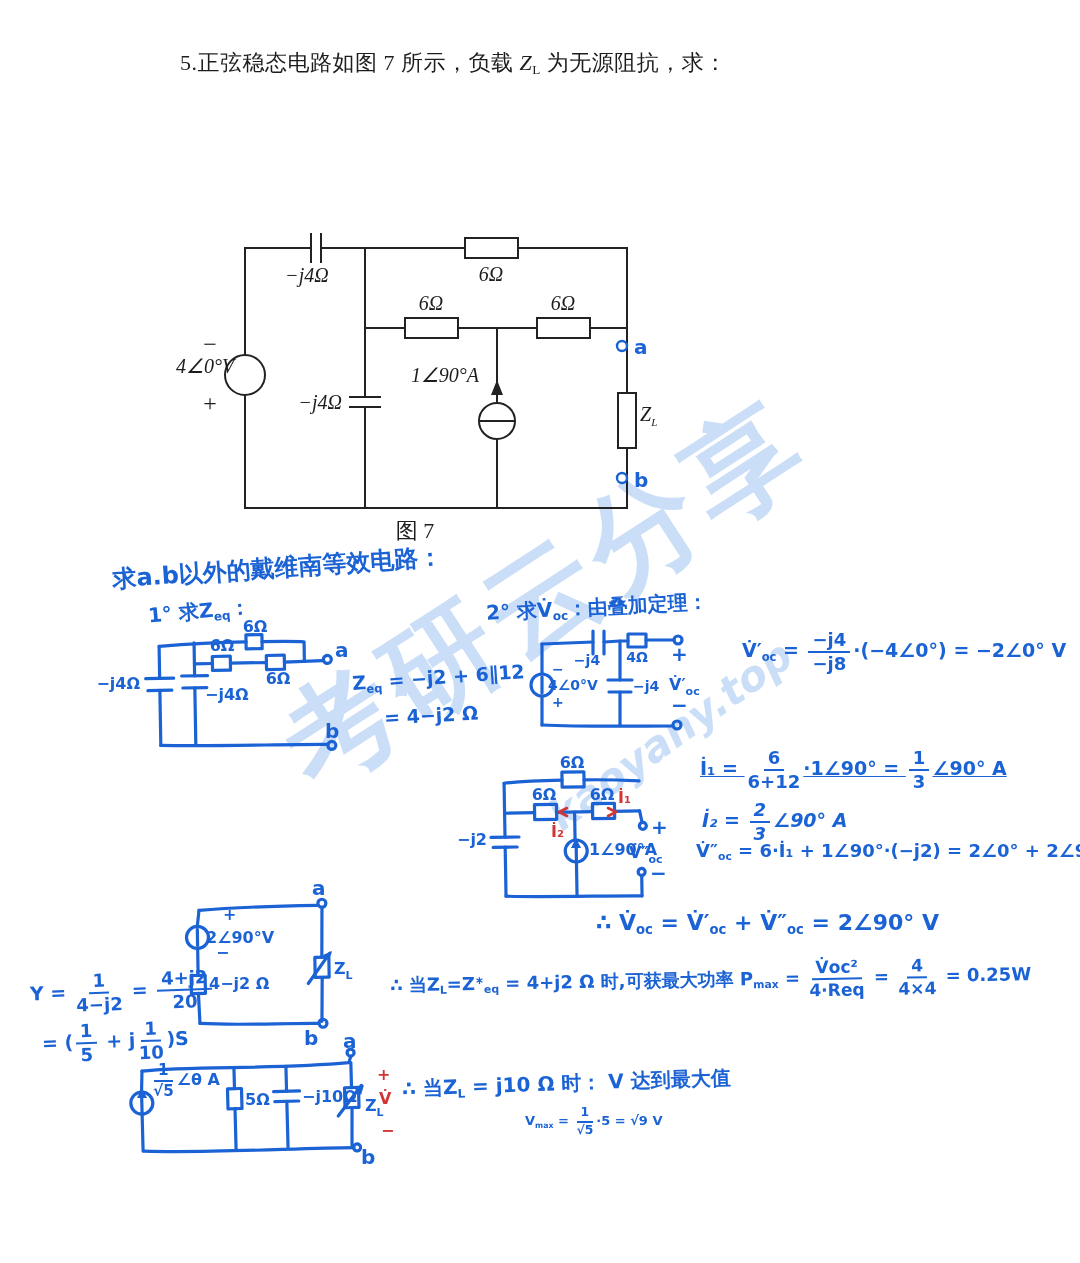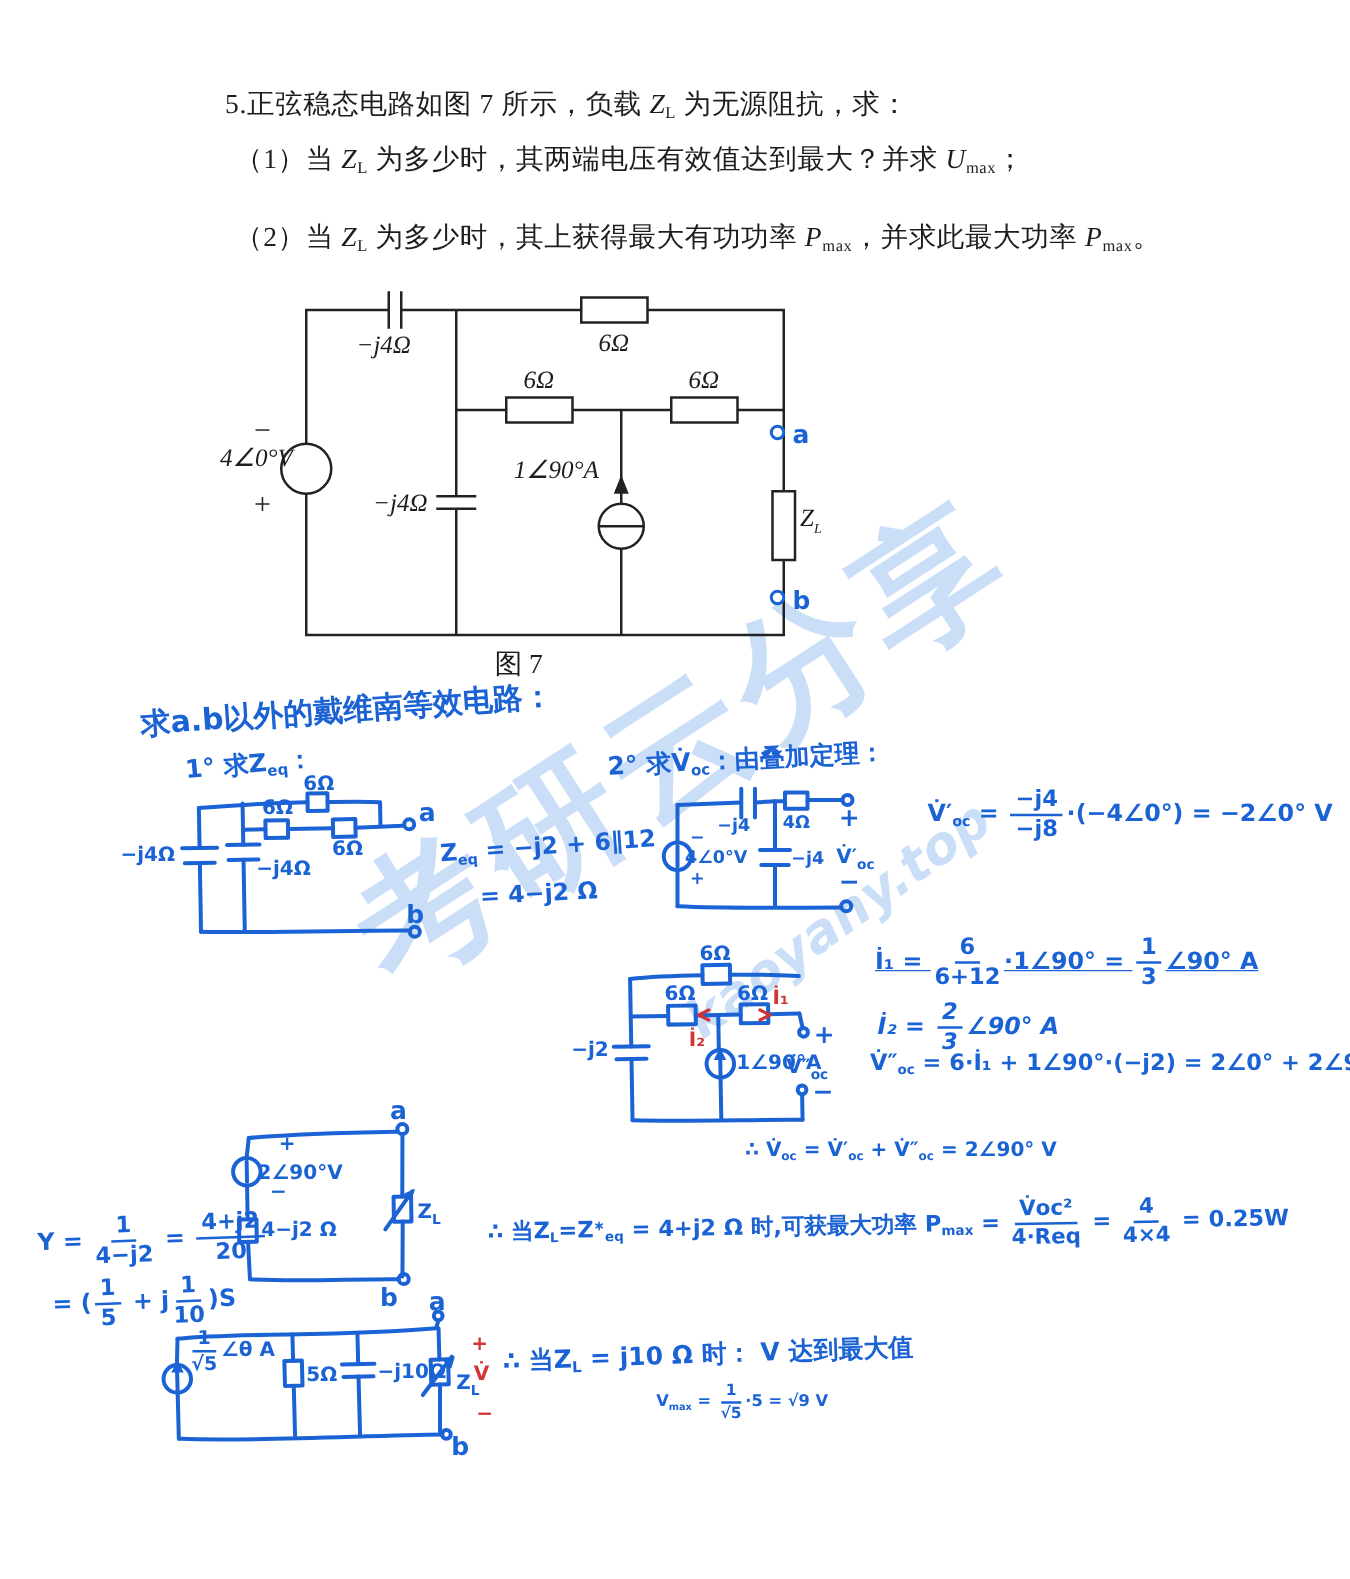--- a/index.html
+++ b/index.html
@@ -50,23 +50,21 @@
   .ts{font-size:11px;}
 </style>
 </head>
 <body>
 
 <div class="page">
 
   <div class="wm wm-cn">考研云分享</div>
   <div class="wm wm-url">kaoyany.top</div>
 
-  <div class="print" style="left:180px;top:48px;margin-top:20px;"><span>5.正弦稳态电路如图 7 所示，负载 </span><span class="it">Z</span><sub>L</sub><span> 为无源阻抗，求：</span></div>
-  <div class="print" style="left:188px;top:112px;"><span>（1）当 </span><span class="it">Z</span><sub>L</sub><span> 为多少时，其两端电压有效值达到最大？并求 </span><span class="it">U</span><sub>max</sub><span>；</span></div>
-  <div class="print" style="left:188px;top:175px;"><span>（2）当 </span><span class="it">Z</span><sub>L</sub><span> 为多少时，其上获得最大有功功率 </span><span class="it">P</span><sub>max</sub><span>，并求此最大功率 </span><span class="it">P</span><sub>max</sub><span>。</span></div>
+  <div class="print" style="left:180px;top:48px;"><span>5.正弦稳态电路如图 7 所示，负载 </span><span class="it">Z</span><sub>L</sub><span> 为无源阻抗，求：</span></div>
 
   <svg style="left:170px;top:225px;" width="500" height="330" viewBox="0 0 500 330">
     <g class="pk">
       <path d="M75,130 L75,23 L141,23 M151,23 L457,23 L457,283 L75,283 L75,170"></path>
       <path d="M141,8 L141,38 M151,8 L151,38"></path>
       <path d="M195,103 L457,103"></path>
       <path d="M195,23 L195,172 M195,182 L195,283"></path>
       <path d="M179,172 L211,172 M179,182 L211,182"></path>
       <path d="M327,103 L327,178 M327,214 L327,283"></path>
       <circle cx="327" cy="196" r="18"></circle>
@@ -198,21 +196,21 @@
         <span class="fd">6+12</span>
       </span><span>·1∠90° = </span><span class="frac">
         <span class="fn">1</span>
         <span class="fd">3</span>
       </span><span>∠90° A</span></div>
   <div class="hw hwdiv" style="left:702px;top:800px;font-style:italic;"><span>İ₂ = </span><span class="frac">
         <span class="fn">2</span>
         <span class="fd">3</span>
       </span><span>∠90° A</span></div>
   <div class="hw hwdiv" style="left:696px;top:840px;font-size:18px;"><span>V̇″</span><sub>oc</sub><span> = 6·İ₁ + 1∠90°·(−j2) = 2∠0° + 2∠90° V</span></div>
-  <div class="hw hwdiv" style="left:596px;top:910px;font-size:16px;"><span>∴ V̇</span><sub>oc</sub><span> = V̇′</span><sub>oc</sub><span> + V̇″</span><sub>oc</sub><span> = 2∠90° V</span></div>
+  <div class="hw hwdiv" style="left:596px;top:910px;font-size:22px;"><span>∴ V̇</span><sub>oc</sub><span> = V̇′</span><sub>oc</sub><span> + V̇″</span><sub>oc</sub><span> = 2∠90° V</span></div>
 
   <svg style="left:180px;top:882px;" width="205" height="172" viewBox="0 0 205 172">
     <g class="ink" transform="rotate(-1 100 85)">
       <path d="M20,27 C60,24 100,24 138,24"></path>
       <circle cx="143" cy="22" r="4"></circle>
       <path d="M20,27 L18,43 M18,65 L18,92 M18,110 L19,140"></path>
       <circle cx="18" cy="54" r="11"></circle>
       <path d="M18,46 L18,62"></path>
       <rect x="11" y="92" width="14" height="18"></rect>
       <path d="M143,26 L142,76 M142,96 L141,140"></path>

